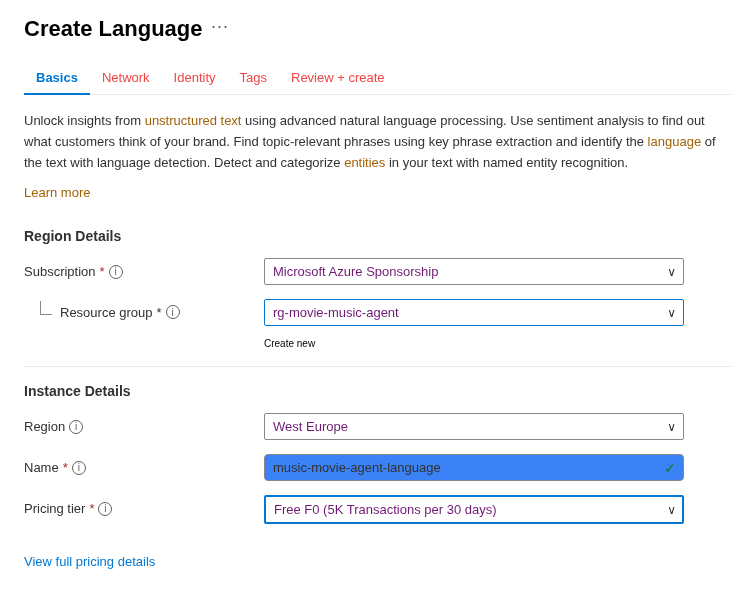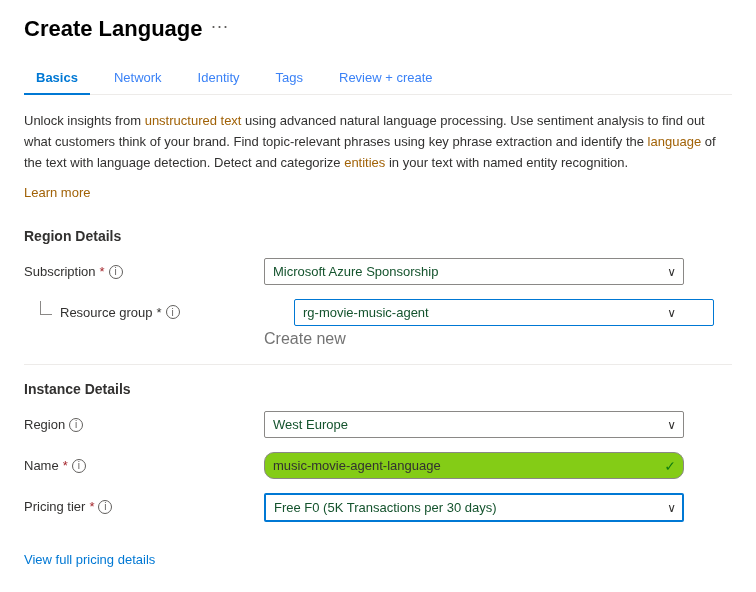--- a/index.html
+++ b/index.html
@@ -22,29 +22,29 @@
       font-weight: 600;
       color: #000;
     }
     .more-icon {
       color: #605e5c;
       font-size: 18px;
       cursor: pointer;
     }
     .tabs {
       display: flex;
-      gap: 12px;
+      gap: 0;
       border-bottom: 1px solid #edebe9;
       margin-bottom: 16px;
     }
     .tab {
       padding: 8px 12px;
       cursor: pointer;
       font-size: 13px;
-      color: #3b82f6;
+      color: #ef4444;
       border-bottom: 2px solid transparent;
       margin-bottom: -1px;
       white-space: nowrap;
     }
     .tab.active {
       color: #0078d4;
       border-bottom: 2px solid #0078d4;
       font-weight: 600;
     }
     .description {
@@ -105,21 +105,21 @@
     .form-control {
       flex: 1;
       max-width: 420px;
     }
     .select-box {
       width: 100%;
       padding: 5px 30px 5px 8px;
       border: 1px solid #8a8886;
       border-radius: 2px;
       font-size: 13px;
-      color: #14532d;
+      color: #701a75;
       background: #fff;
       appearance: none;
       -webkit-appearance: none;
       cursor: pointer;
       position: relative;
     }
     .select-wrapper {
       position: relative;
       width: 100%;
     }
@@ -128,28 +128,27 @@
       position: absolute;
       right: 8px;
       top: 50%;
       transform: translateY(-50%);
       font-size: 12px;
       color: #323130;
       pointer-events: none;
     }
     .select-box.active-border {
       border-color: #0078d4;
-      margin-left: 30px;
     }
     .create-new-link {
-      color: #737373;
-      font-size: 16px;
+      color: #000000;
+      font-size: 10px;
       text-decoration: none;
       display: inline-block;
-      margin-top: 4px;
+      margin-top: 12px;
       cursor: pointer;
     }
     .resource-row {
       display: flex;
       align-items: flex-start;
       margin-bottom: 14px;
     }
     .resource-label-wrapper {
       width: 240px;
       min-width: 240px;
@@ -169,24 +168,24 @@
       height: 14px;
       border-left: 1px solid #8a8886;
       border-bottom: 1px solid #8a8886;
       margin-right: 4px;
       margin-top: -4px;
     }
     .input-box {
       width: 100%;
       padding: 5px 30px 5px 8px;
       border: 1px solid #8a8886;
-      border-radius: 10px;
-      font-size: 13px;
-      color: #323130;
-      background: #84cc16;
+      border-radius: 4px;
+      font-size: 13px;
+      color: #323130;
+      background: #3b82f6;
     }
     .input-wrapper {
       position: relative;
       width: 100%;
     }
     .input-check {
       position: absolute;
       right: 8px;
       top: 50%;
       transform: translateY(-50%);

